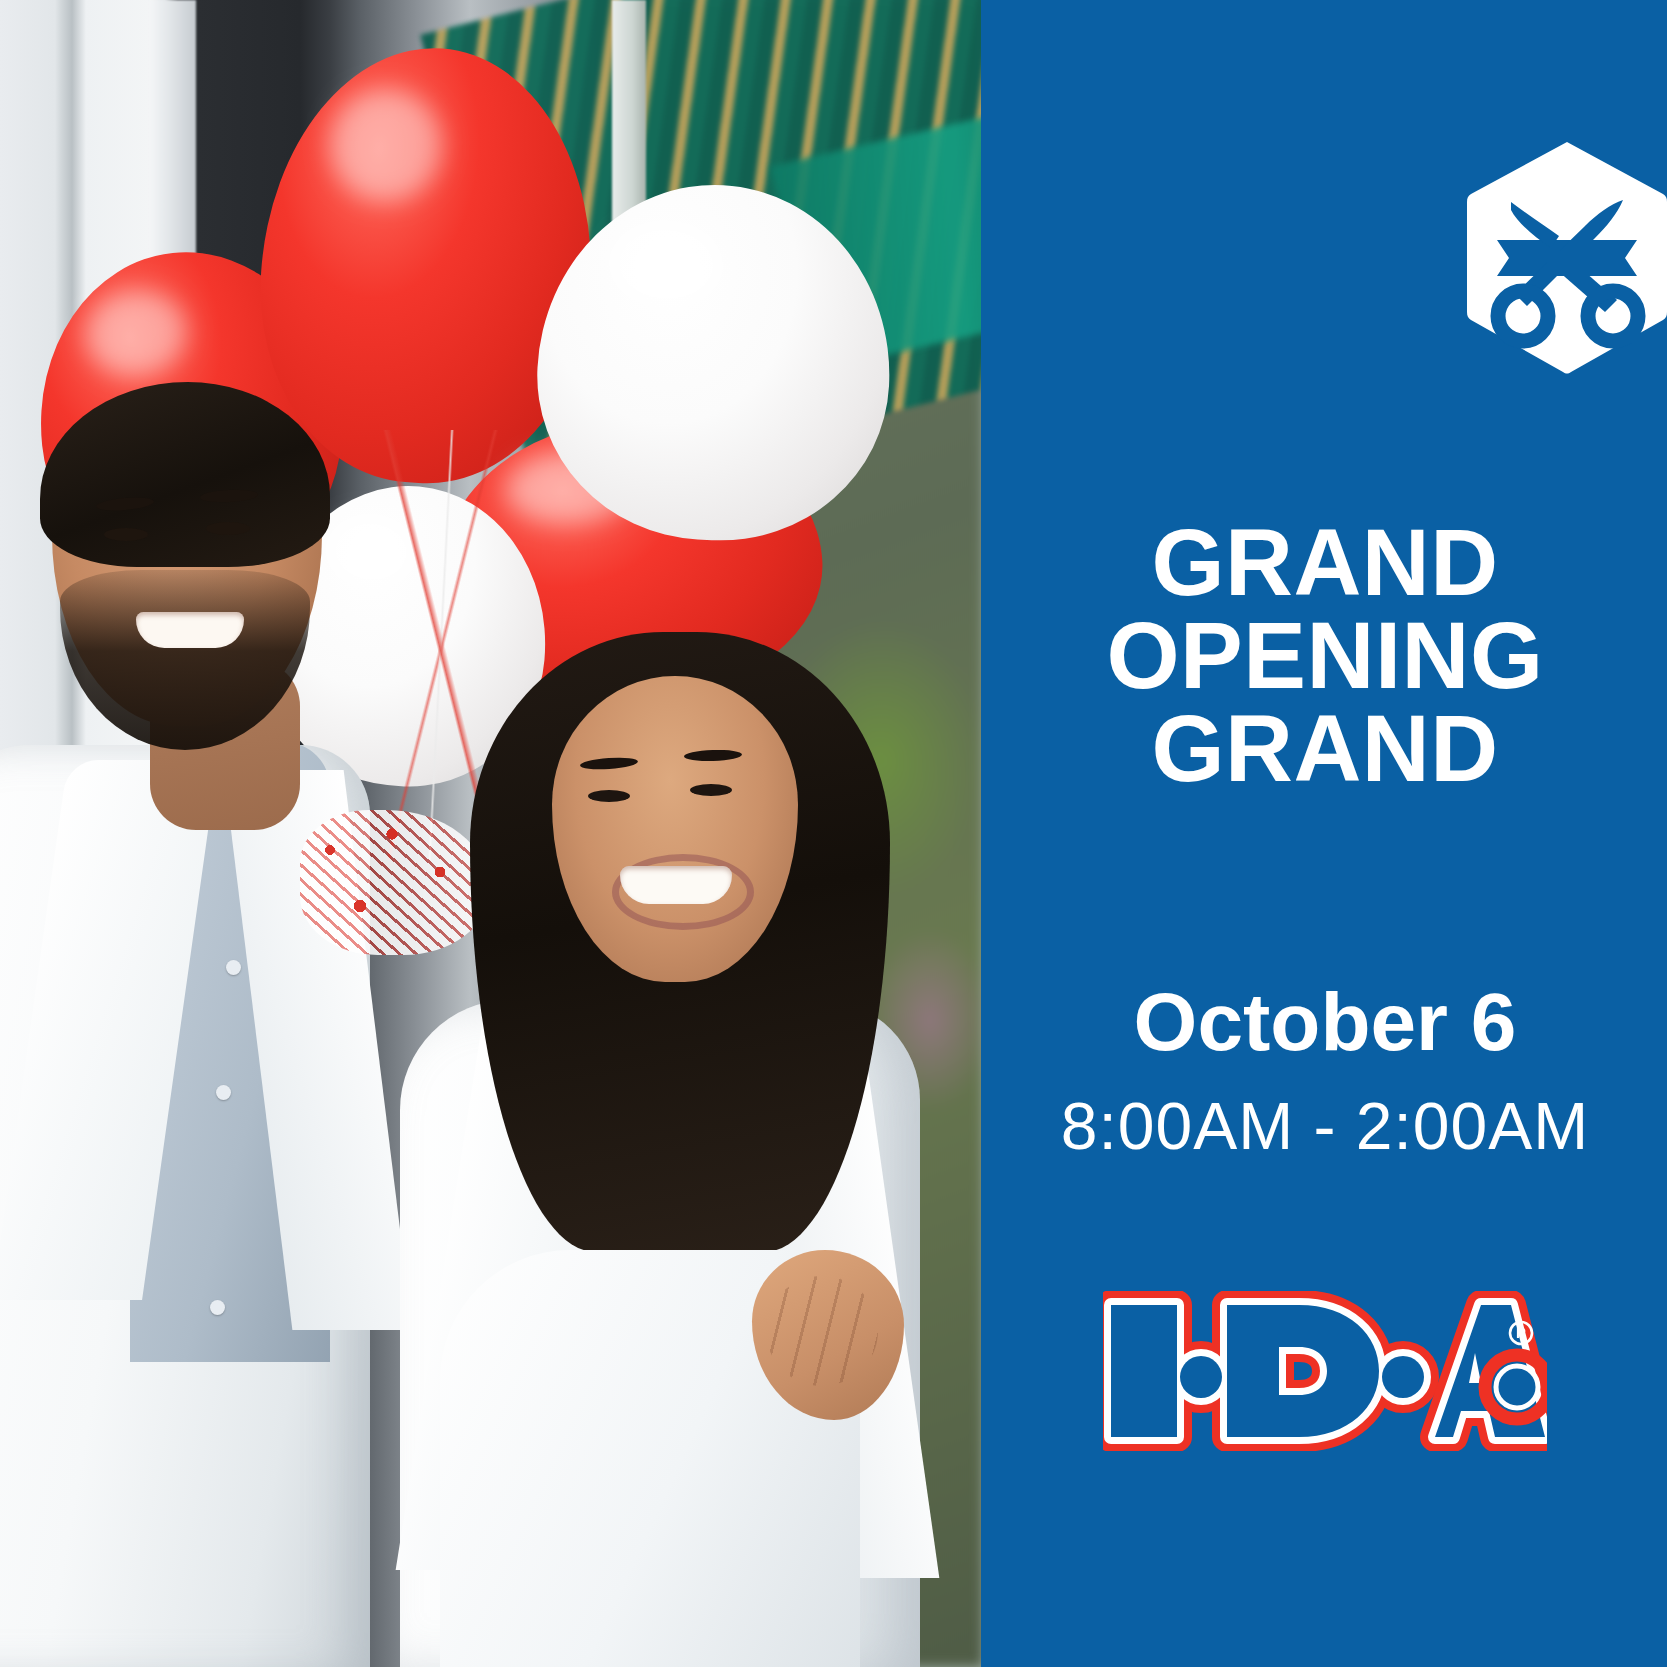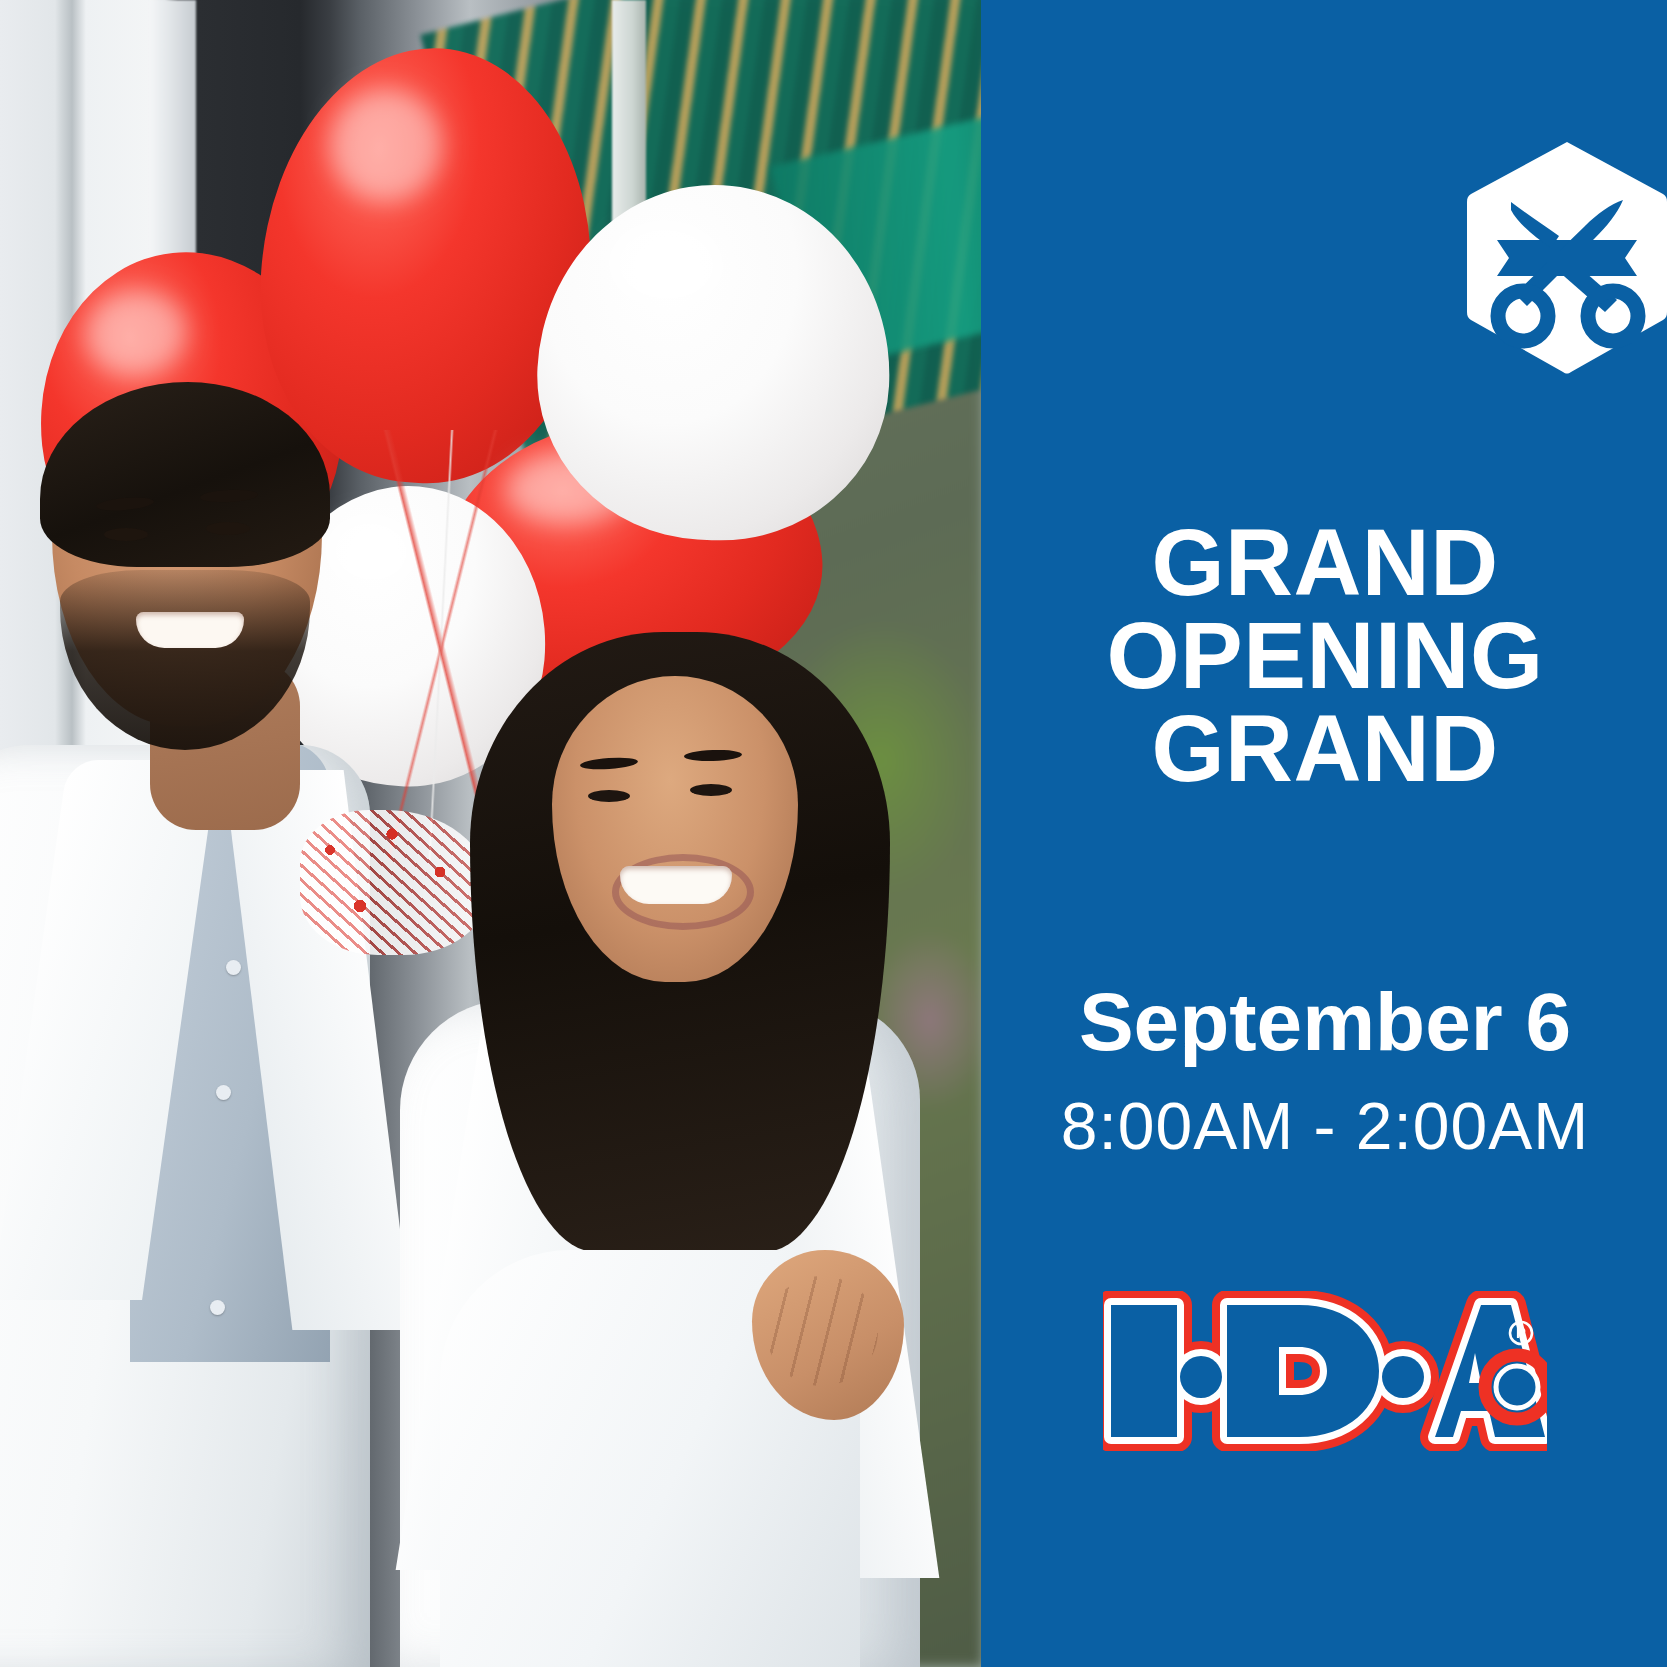--- a/index.html
+++ b/index.html
@@ -533,21 +533,21 @@
         <circle cx="146" cy="176" r="25" fill="none" stroke="#0A60A4" stroke-width="15"></circle>
       </svg>
     </div>
 
     <div class="headline">
       <span class="hl-line">GRAND</span>
       <span class="hl-line">OPENING</span>
       <span class="hl-line">GRAND</span>
     </div>
 
-    <div class="event-date">September 6</div>
+    <div class="event-date">October 6</div>
     <div class="event-time">8:00AM - 2:00AM</div>
 
     <div class="logo-wrap">
       <svg viewBox="0 0 444 160" xmlns="http://www.w3.org/2000/svg">
         <defs>
 
           <g id="ida-glyphs">
 
             <path d="M8 14 H74 V146 H8 Z"></path>
 

